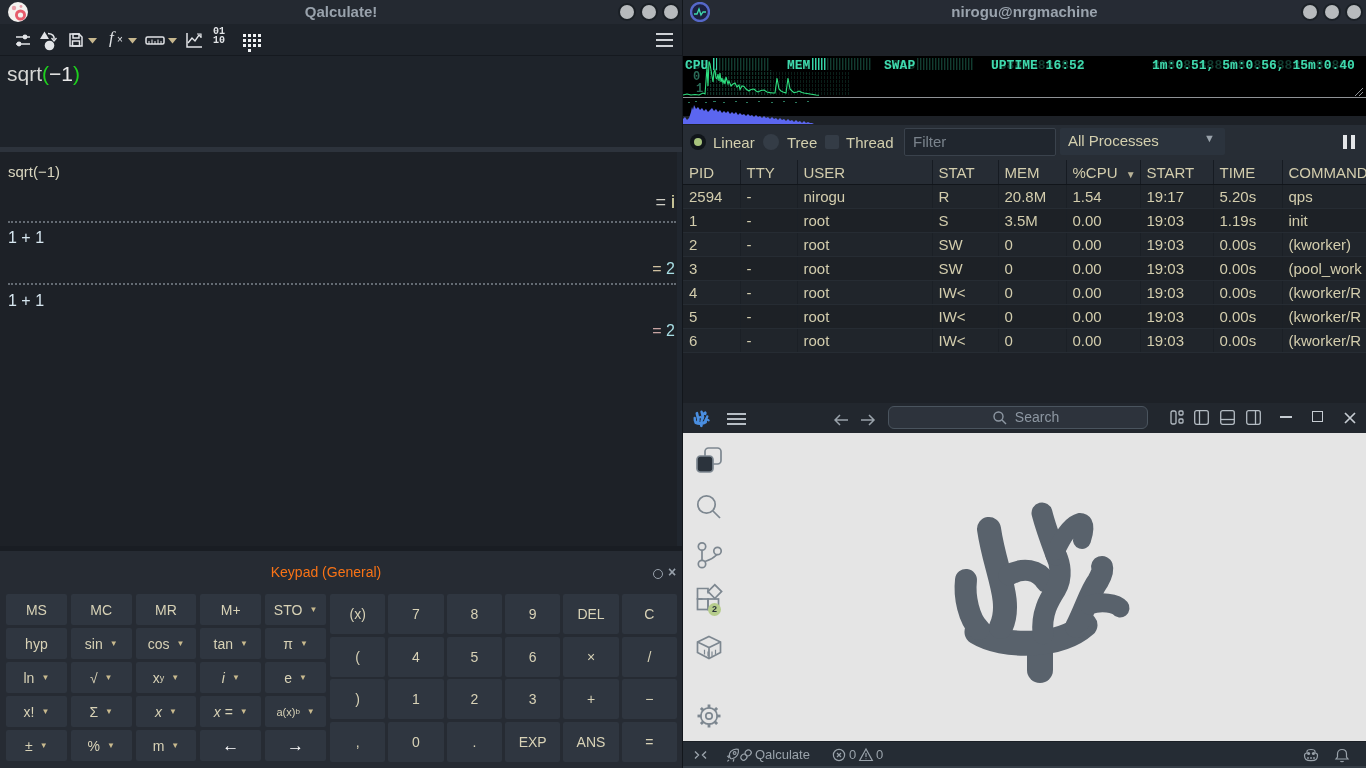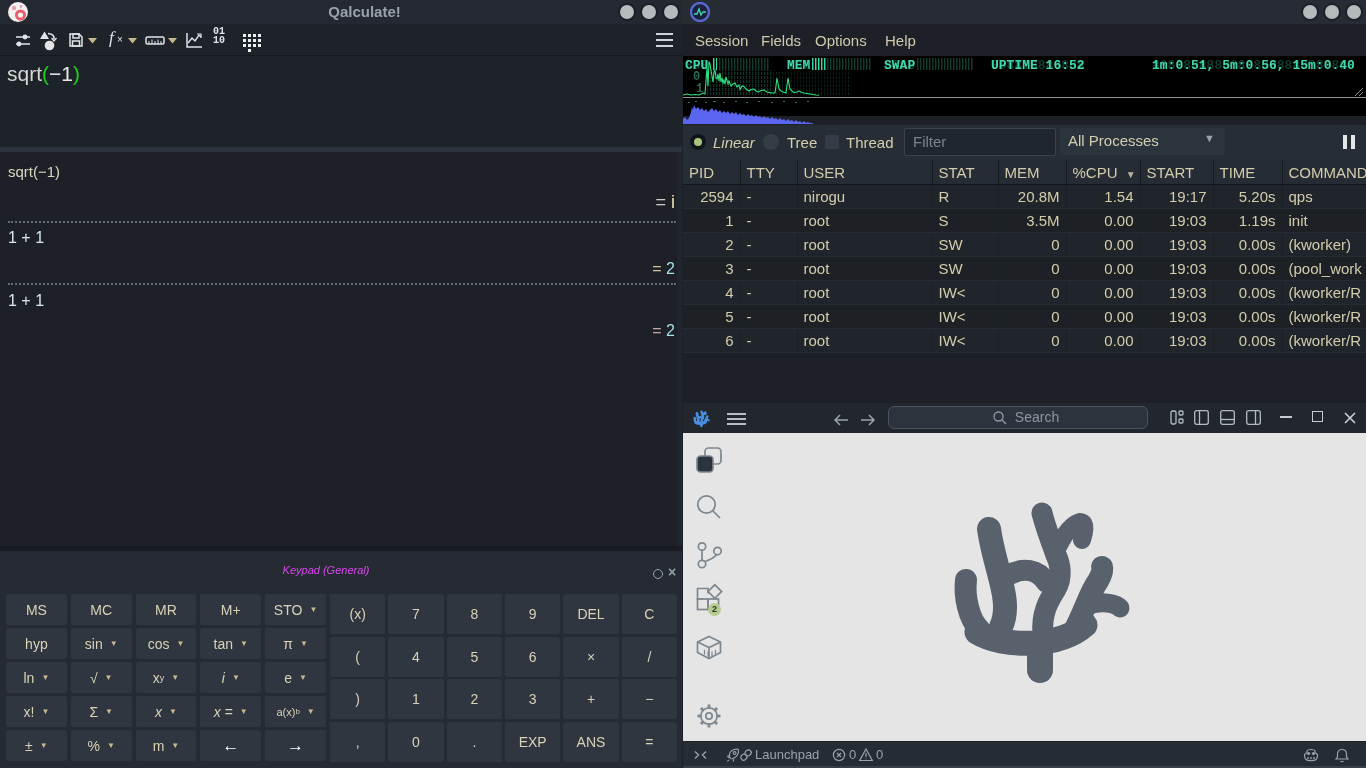--- a/index.html
+++ b/index.html
@@ -1,36 +1,36 @@
 <!DOCTYPE html>
 <html><head>
 <meta charset="utf-8">
 <style>
   html,body{margin:0;padding:0;width:1366px;height:768px;overflow:hidden;background:#12161b;
     font-family:"Liberation Sans",sans-serif;transform:translateZ(0);}
   .abs{position:absolute;}
   
-  #qalc{position:absolute;left:0;top:0;width:682px;height:768px;background:#1b2129;padding-left:47px;}
+  #qalc{position:absolute;left:0;top:0;width:682px;height:768px;background:#1b2129;}
   .titlebar{position:absolute;left:0;top:0;right:0;height:24px;background:#242931;}
   .wtitle{position:absolute;top:3px;width:100%;text-align:center;font-weight:bold;
     font-size:15px;color:#99a2ac;}
   .circ{position:absolute;top:5px;width:14px;height:14px;border-radius:8px;background:#b7babd;box-shadow:0 0 0 2px rgba(10,14,18,0.35);}
   
   .kbtn{background:#2f3640;border-radius:2px;color:#d8d2b6;font-size:14px;
     display:flex;align-items:center;justify-content:center;}
   .tri{color:#c9ba8e;font-size:8px;margin-left:7px;}
   
   table.proc{border-collapse:collapse;table-layout:fixed;width:683px;font-size:15px;color:#d3cdad;}
   table.proc td{border-bottom:1px solid #262c33;border-right:1px solid #1b2026;}
   table.proc td,table.proc th{padding:0 6px;height:23px;font-weight:normal;overflow:hidden;white-space:nowrap;}
   table.proc th{background:#262c34;border-right:1px solid #161b22;border-bottom:1px solid #11151a;
     text-align:left;height:24px;}
   tr.odd{background:#20252b;}
   tr.even{background:#1d2126;}
-  .r{text-align:right;}
+  .r{}
 </style>
 </head>
 <body>
 
 <div id="qalc">
   <div class="titlebar">
     <div class="wtitle">Qalculate!</div>
     <div class="circ" style="left:620px;"></div>
     <div class="circ" style="left:642px;"></div>
     <div class="circ" style="left:664px;"></div>
@@ -122,21 +122,21 @@
     <div class="abs" style="left:8px;top:77px;font-size:16px;color:#d7e7f0;">1 + 1</div>
     <div class="abs" style="right:7px;top:108px;font-size:16px;"><span style="color:#cfc0a0">= </span><span style="color:#a8dee4">2</span></div>
     <div class="abs" style="left:8px;top:131px;width:668px;border-top:2px dotted #646b73;"></div>
     <div class="abs" style="left:8px;top:140px;font-size:16px;color:#d7e7f0;">1 + 1</div>
     <div class="abs" style="right:7px;top:170px;font-size:16px;"><span style="color:#c8a4a2">= </span><span style="color:#a8dee4">2</span></div>
   </div>
 
   <div class="abs" style="left:0;top:546px;width:682px;height:5px;background:#191d23;"></div>
 
   <div class="abs" style="left:0;top:551px;width:682px;height:217px;background:#262b33;">
-    <div class="abs" style="left:0;top:13px;width:652px;text-align:center;font-size:11px;color:#d946ef;font-style:italic;">Keypad (General)</div>
+    <div class="abs" style="left:0;top:13px;width:652px;text-align:center;font-size:14px;color:#f97316;">Keypad (General)</div>
     <div class="abs" style="left:653px;top:18px;width:8px;height:8px;border:1.5px solid #98a1ab;border-radius:6px;"></div>
     <div class="abs" style="left:668px;top:13px;font-size:14px;color:#98a1ab;font-weight:bold;">×</div>
 
     <div class="abs" style="left:6px;top:43px;width:320px;display:grid;grid-template-columns:repeat(5,1fr);grid-auto-rows:31px;gap:3px 4px;">
       <div class="kbtn">MS</div>
         <div class="kbtn">MC</div>
         <div class="kbtn">MR</div>
         <div class="kbtn">M+</div>
         <div class="kbtn">STO<span class="tri">▼</span></div>
       <div class="kbtn">hyp</div>
@@ -191,35 +191,30 @@
         <div class="kbtn">.</div>
         <div class="kbtn">EXP</div>
         <div class="kbtn">ANS</div>
         <div class="kbtn">=</div>
     </div>
   </div>
 </div>
 
 <div id="qps" style="position:absolute;left:683px;top:0;width:683px;height:403px;background:#1d2127;">
   <div class="titlebar" style="background:#262b34;">
+    <div class="wtitle" style="color:#9aa3ad;">nirogu@nrgmachine</div>
     <div class="circ" style="left:620px;"></div>
     <div class="circ" style="left:642px;"></div>
     <div class="circ" style="left:664px;"></div>
     <svg class="abs" style="left:7px;top:2px" width="20" height="20" viewBox="0 0 20 20">
       <circle cx="10" cy="10" r="9" fill="#1c2140" stroke="#5668c9" stroke-width="2.4"></circle>
       <path d="M4,12 L7,12 9,7 11,13 13,10 16,10" stroke="#3fd9ad" stroke-width="1.3" fill="none"></path>
     </svg>
   </div>
 
-  <div class="abs" style="left:0;top:24px;width:683px;height:32px;background:#1d2127;color:#cfc9ac;font-size:15px;">
-    <span class="abs" style="left:12px;top:8px;">Session</span>
-    <span class="abs" style="left:78px;top:8px;">Fields</span>
-    <span class="abs" style="left:132px;top:8px;">Options</span>
-    <span class="abs" style="left:202px;top:8px;">Help</span>
-  </div>
 
   <div class="abs" style="left:0;top:56px;width:683px;height:60px;background:#000;">
   <svg width="683" height="69" viewBox="0 0 683 69" style="position:absolute;left:0;top:0;">
     <defs>
       <pattern id="meter" width="3" height="12" patternUnits="userSpaceOnUse">
         <rect x="0" y="0" width="1.4" height="12" fill="#123c30"></rect>
       </pattern>
       <pattern id="meterB" width="3" height="12" patternUnits="userSpaceOnUse">
         <rect x="0" y="0" width="1.4" height="12" fill="#35d6a8"></rect>
       </pattern>
@@ -287,21 +282,21 @@
           <rect x="100" y="45" width="2" height="1"></rect>
       <rect x="112" y="46" width="2" height="1"></rect>
           <rect x="124" y="45" width="2" height="1"></rect>
     </g>
   </svg>
   </div>
 
   <div class="abs" style="left:0;top:125px;width:683px;height:35px;background:#272d35;color:#d3cfae;font-size:15px;">
     <div class="abs" style="left:7px;top:9px;width:16px;height:16px;border-radius:9px;background:#10151a;"></div>
     <div class="abs" style="left:11px;top:13px;width:8px;height:8px;border-radius:5px;background:#a7c37d;"></div>
-    <span class="abs" style="left:30px;top:9px;font-style:italic;">Linear</span>
+    <span class="abs" style="left:30px;top:9px;">Linear</span>
     <div class="abs" style="left:80px;top:9px;width:16px;height:16px;border-radius:9px;background:#343c46;"></div>
     <span class="abs" style="left:104px;top:9px;">Tree</span>
     <div class="abs" style="left:142px;top:10px;width:14px;height:14px;background:#343c46;border-radius:2px;"></div>
     <span class="abs" style="left:163px;top:9px;">Thread</span>
     <div class="abs" style="left:221px;top:3px;width:150px;height:26px;background:#20262e;border:1px solid #3a424c;border-radius:2px;text-align:center;">
       <span class="abs" style="left:8px;top:4px;color:#7a838c;">Filter</span>
     </div>
     <div class="abs" style="left:377px;top:3px;width:165px;height:27px;background:#2b333d;border-radius:2px;">
       <span class="abs" style="left:8px;top:4px;">All Processes</span>
       <span class="abs" style="right:10px;top:4px;color:#9aa3ab;font-size:11px;">▼</span>
@@ -574,18 +569,18 @@
         <circle cx="5.6" cy="4.6" r="1.5" fill="#9aa3ab" stroke="none"></circle>
         <circle cx="10.4" cy="4.6" r="1.5" fill="#9aa3ab" stroke="none"></circle>
         <path d="M5,8 L5,10 M8,8 L8,10 M11,8 L11,10" stroke-width="1.3"></path>
       </g>
 
       <g transform="translate(652,6)">
         <path d="M7,1.5 C9.8,1.5 11.5,3.5 11.5,6 L11.5,9 13,11 1,11 2.5,9 2.5,6 C2.5,3.5 4.2,1.5 7,1.5 Z" stroke-width="1.2"></path>
         <path d="M5.5,13 C6,14 8,14 8.5,13" stroke-width="1.2"></path>
       </g>
     </svg>
-    <span class="abs" style="left:72px;top:5px;">Launchpad</span>
+    <span class="abs" style="left:72px;top:5px;">Qalculate</span>
     <span class="abs" style="left:166px;top:5px;">0</span>
     <span class="abs" style="left:193px;top:5px;">0</span>
   </div>
   <div class="abs" style="left:0;top:363px;width:683px;height:2px;background:#363e47;"></div>
 </div>
 
 </body></html>

